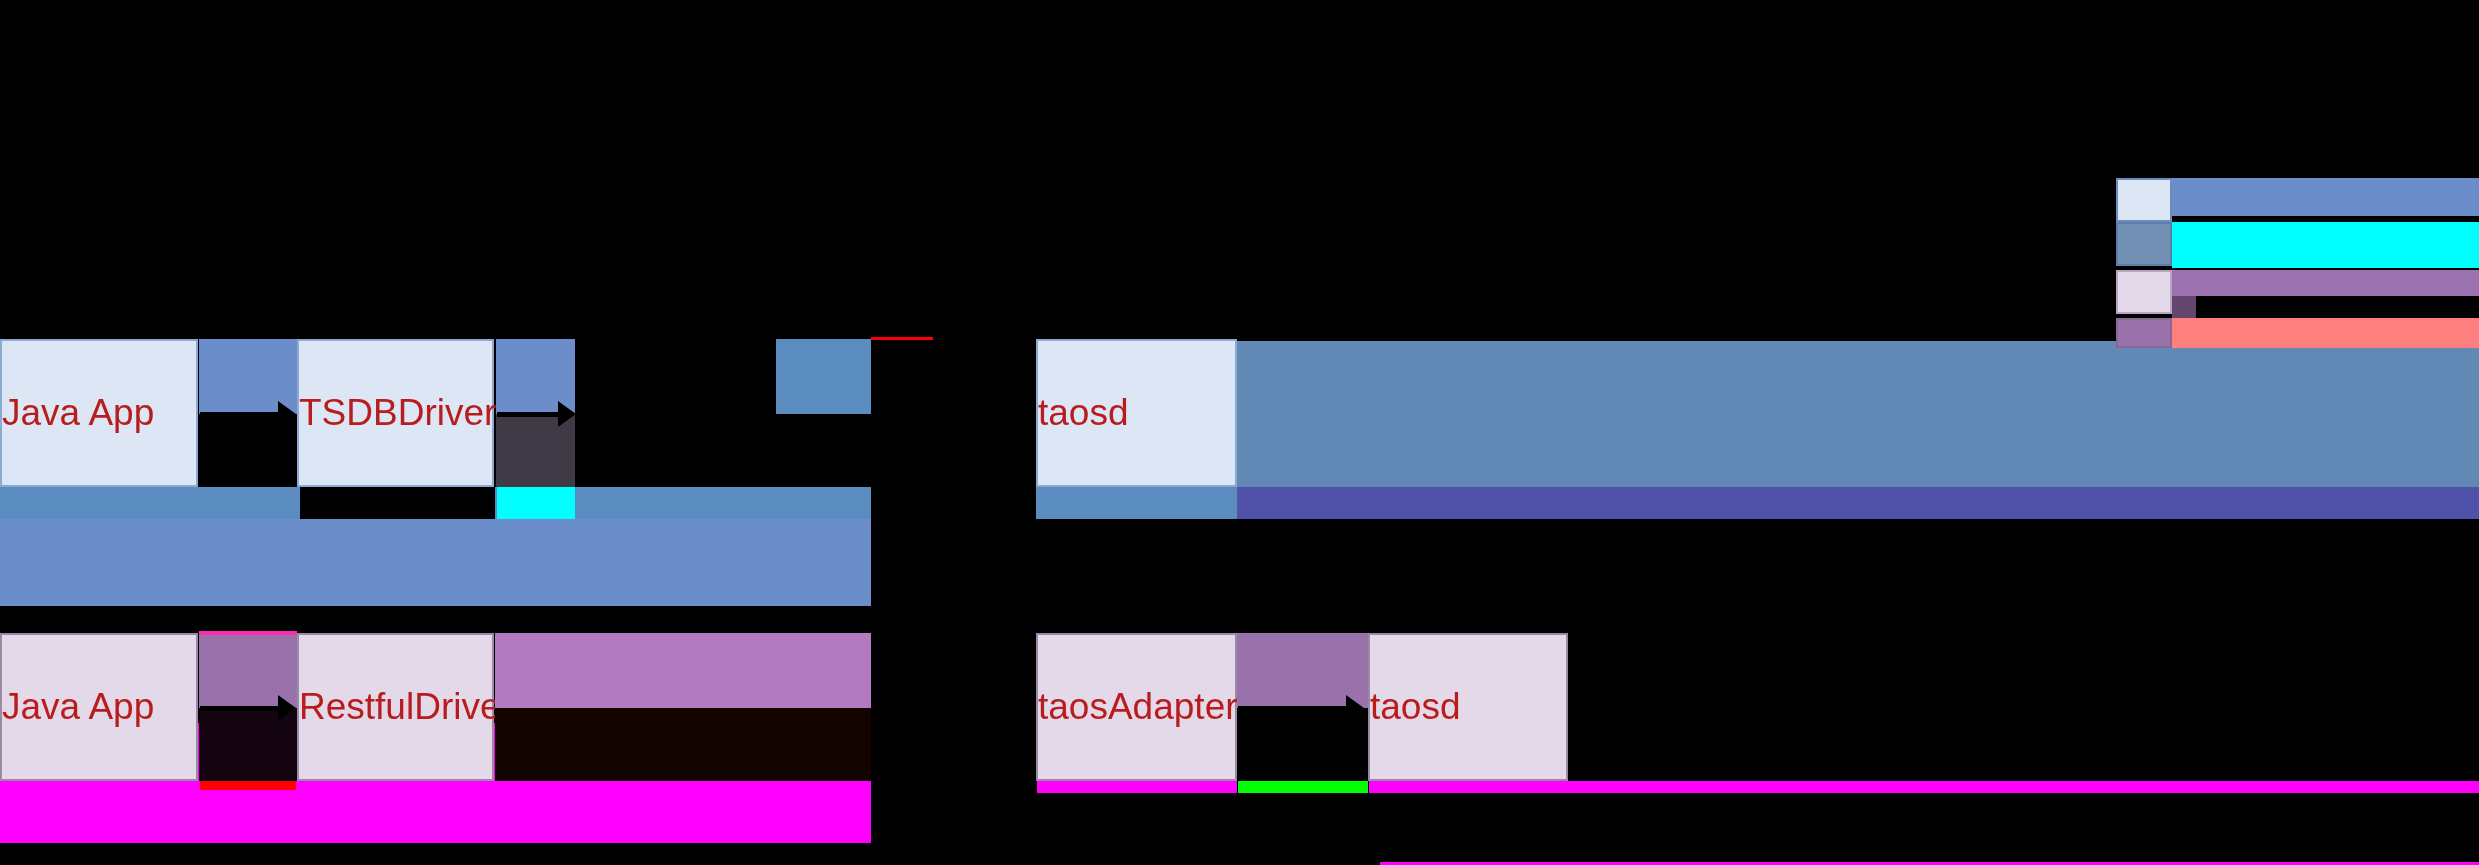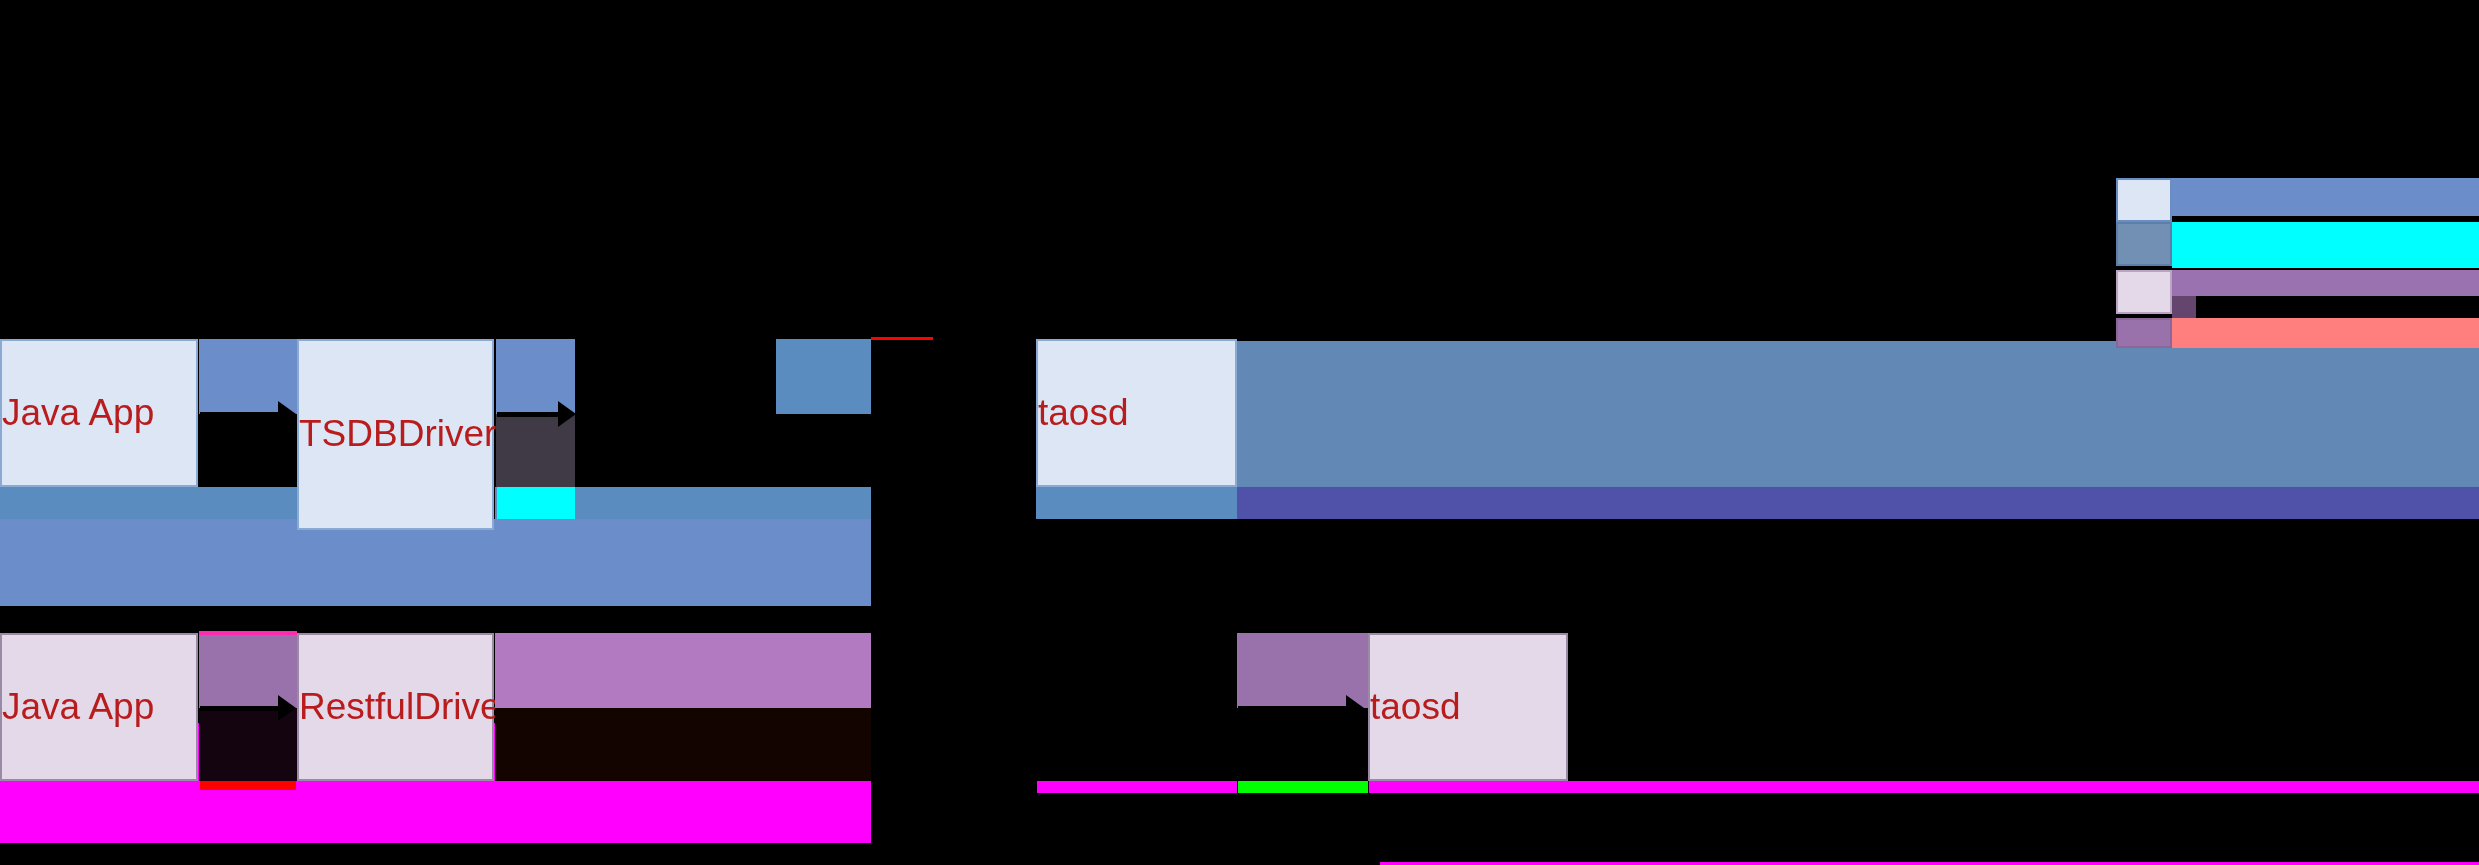--- a/index.html
+++ b/index.html
@@ -101,21 +101,21 @@
   <div class="band" style="left:1237px; top:487px; width:1242px; height:32px; background:#4f52a8;"></div>
 
   <div class="node blue" style="left:0px; top:339px; width:198px; height:148px;">
     <span>Java App</span>
   </div>
 
   <div class="band" style="left:199px; top:339px; width:98px; height:75px; background:#6b8ecb;"></div>
   <div class="conn" style="left:200px; top:412px; width:80px; height:5px;"></div>
   <div class="arrowhead" style="left:278px; top:401px;"></div>
 
-  <div class="node blue" style="left:297px; top:339px; width:197px; height:191px;">
+  <div class="node blue" style="left:297px; top:339px; width:197px; height:148px;">
     <span>TSDBDriver</span>
   </div>
 
   <div class="band" style="left:496px; top:339px; width:79px; height:75px; background:#6b8ecb;"></div>
   <div class="band" style="left:496px; top:414px; width:79px; height:73px; background:#403a46;"></div>
   <div class="conn" style="left:497px; top:412px; width:64px; height:5px;"></div>
   <div class="arrowhead" style="left:558px; top:401px;"></div>
 
 
   <div class="band" style="left:776px; top:339px; width:95px; height:75px; background:#5b8cc0;"></div>
@@ -142,20 +142,23 @@
 
   <div class="node purple" style="left:297px; top:633px; width:197px; height:148px;">
     <span>RestfulDriver</span>
   </div>
 
   <div class="band" style="left:495px; top:633px; width:376px; height:75px; background:#b27ac0;"></div>
   <div class="band" style="left:495px; top:708px; width:376px; height:73px; background:#140400;"></div>
 
   <div class="rule" style="left:199px; top:631px; width:98px; height:4px; background:#ff2bb0;"></div>
 
+  <div class="node purple" style="left:1036px; top:633px; width:201px; height:148px;">
+    <span>taosAdapter</span>
+  </div>
   <div class="band" style="left:1037px; top:781px; width:200px; height:12px; background:#ff00ff;"></div>
 
   <div class="band" style="left:1237px; top:633px; width:131px; height:75px; background:#9a72ab;"></div>
   <div class="conn" style="left:1238px; top:706px; width:110px; height:5px;"></div>
   <div class="arrowhead" style="left:1346px; top:695px;"></div>
   <div class="band" style="left:1238px; top:781px; width:130px; height:12px; background:#00ff00;"></div>
 
   <div class="node purple" style="left:1368px; top:633px; width:200px; height:148px;">
     <span>taosd</span>
   </div>

